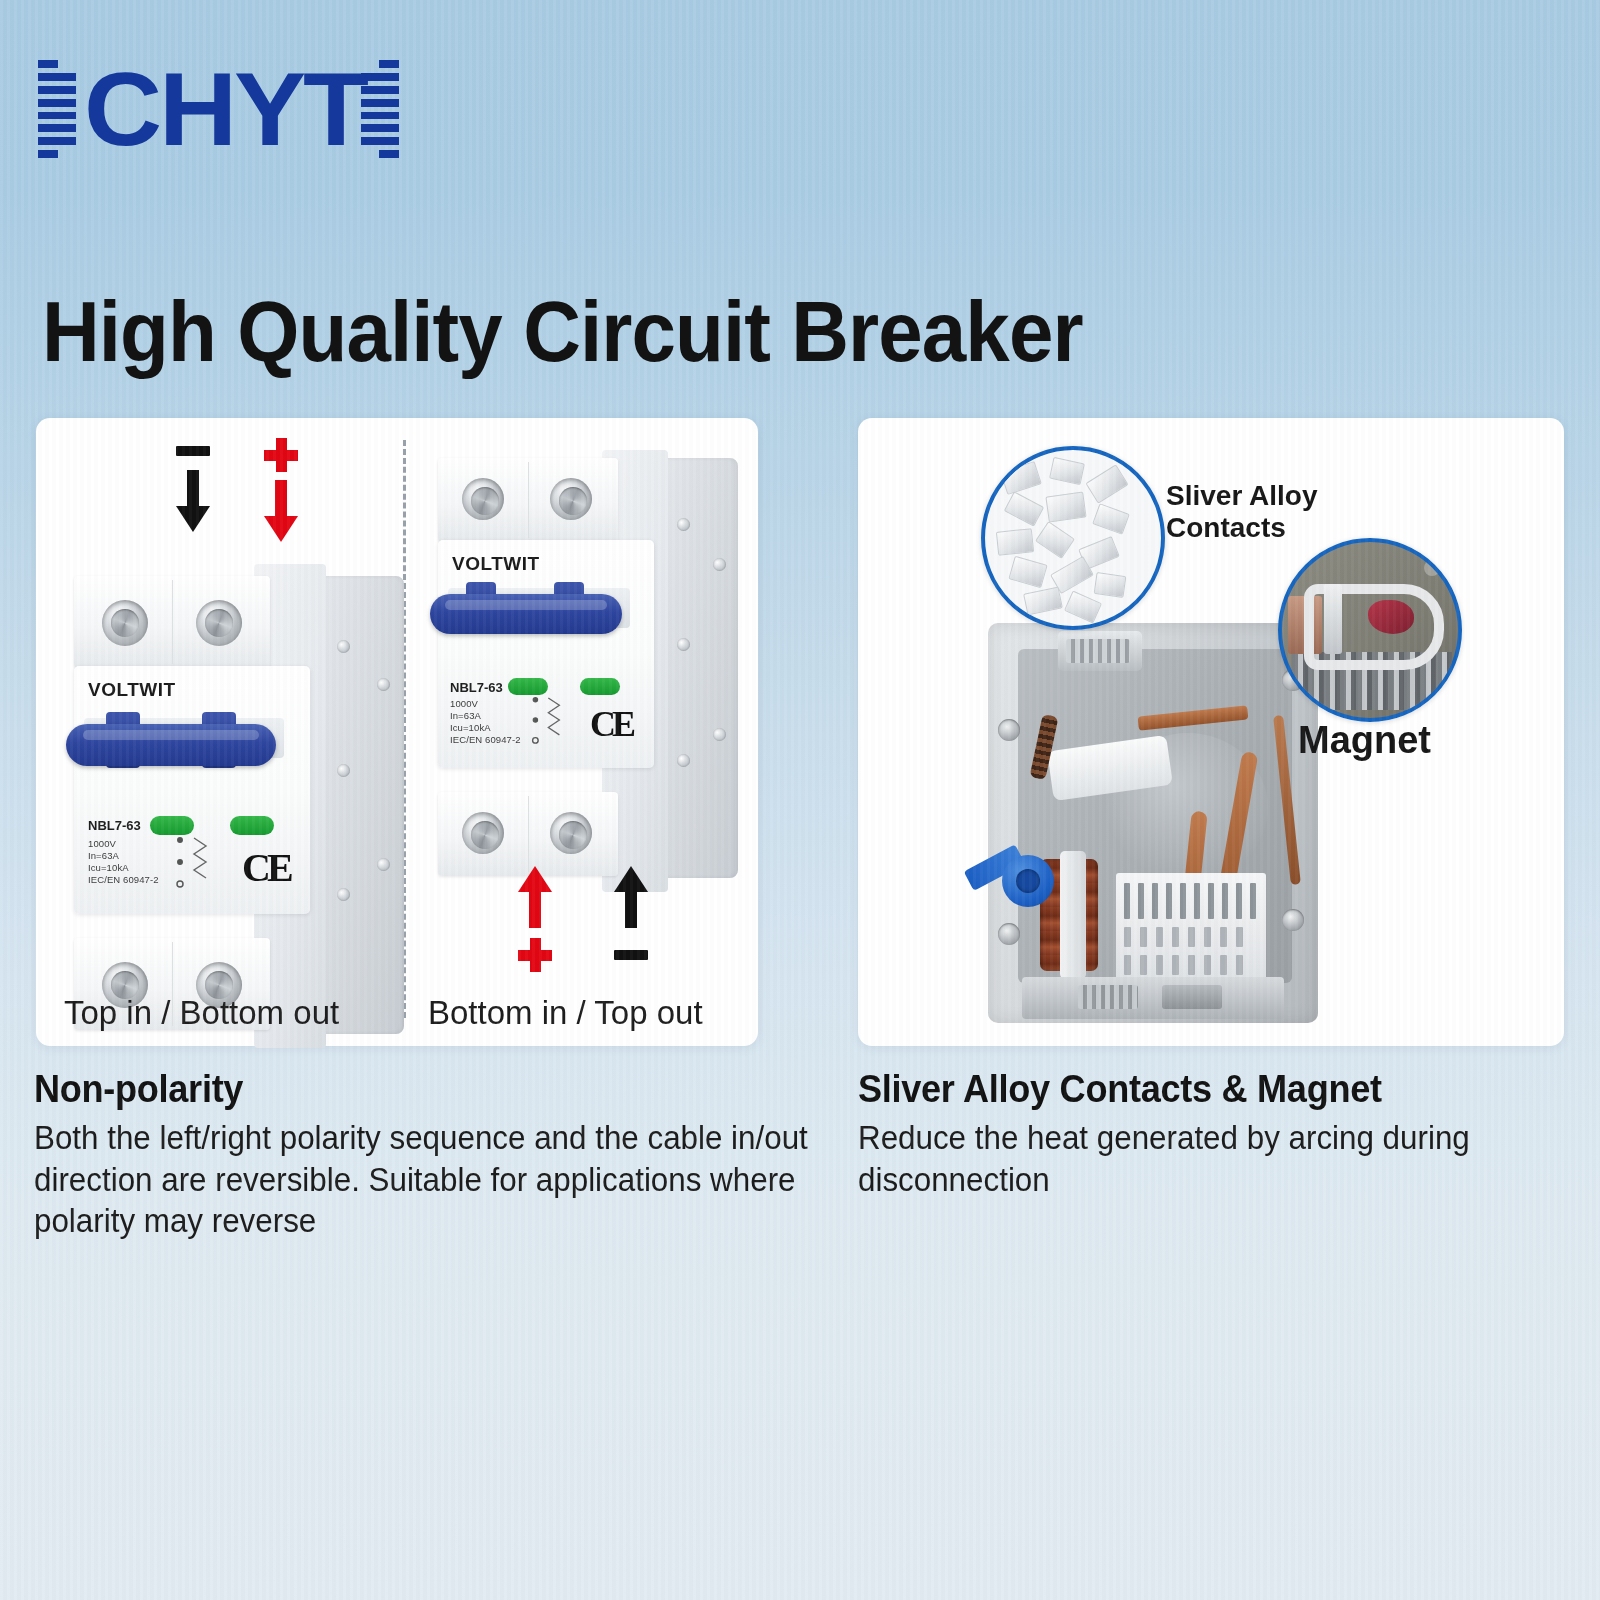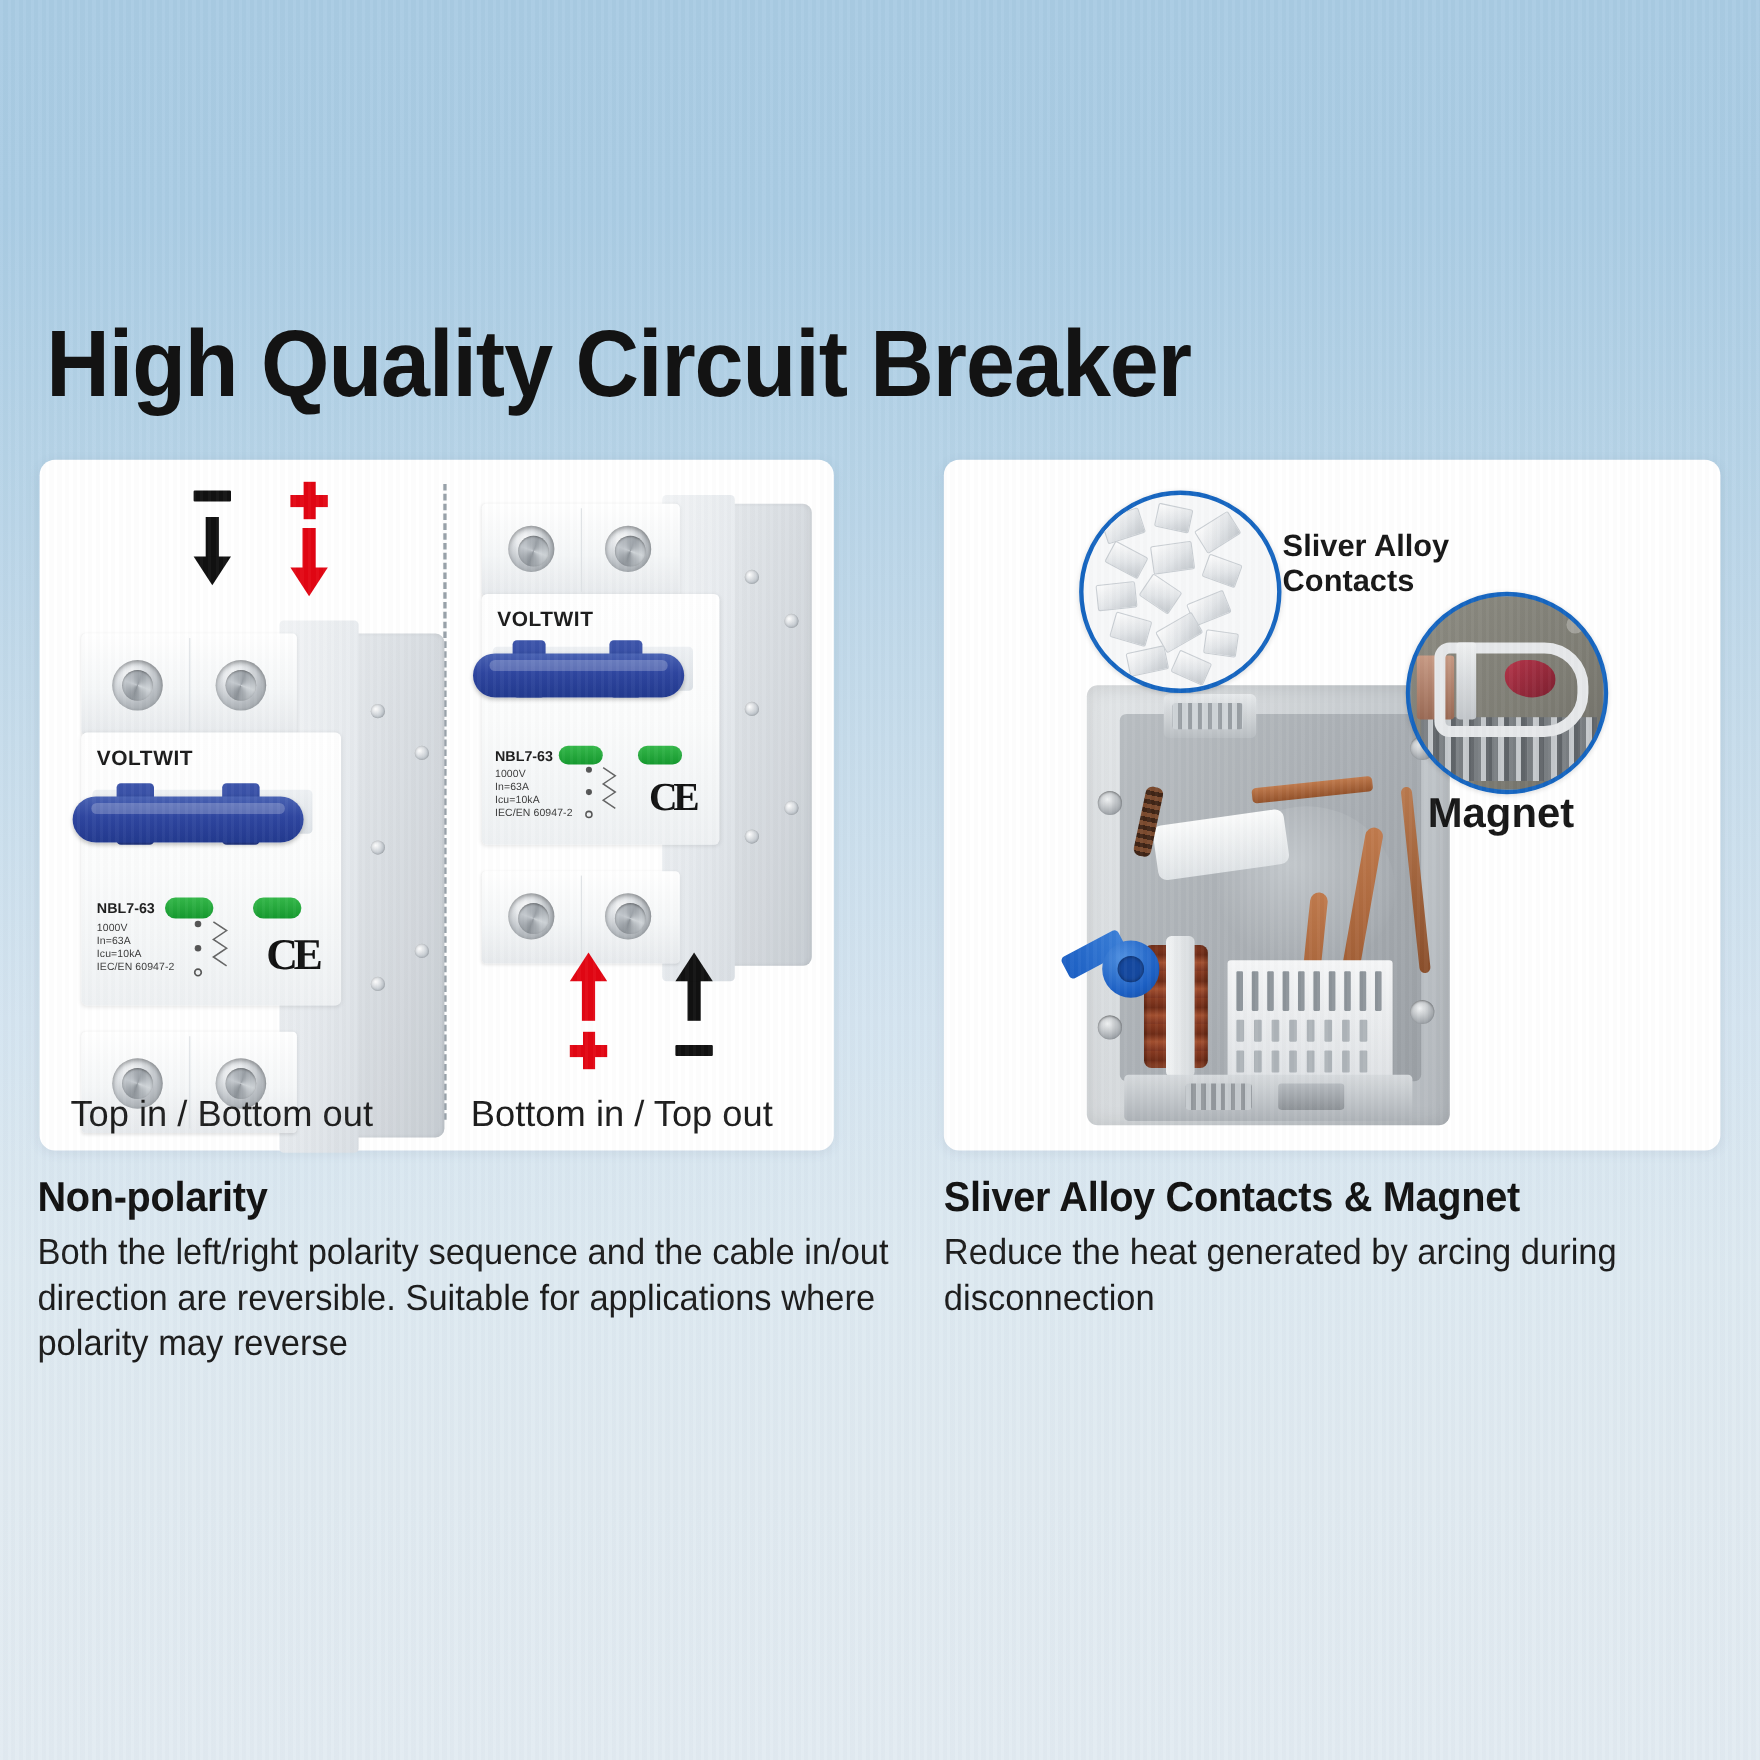--- a/index.html
+++ b/index.html
@@ -420,20 +420,43 @@
     margin-top: 6px;
   }
   #feat-left  { left: 34px;  top: 1068px; width: 830px; }
   #feat-right { left: 858px; top: 1068px; width: 700px; }
 </style>
 </head>
 <body>
 
 <div id="page">
 
+  <div id="logo">
+    <span class="bars left">
+      <i></i>
+        <i></i>
+        <i></i>
+        <i></i>
+        <i></i>
+        <i></i>
+        <i></i>
+        <i></i>
+    </span>
+    <span id="logo-text">CHYT</span>
+    <span class="bars right">
+      <i></i>
+        <i></i>
+        <i></i>
+        <i></i>
+        <i></i>
+        <i></i>
+        <i></i>
+        <i></i>
+    </span>
+  </div>
 
   <div id="headline">High Quality Circuit Breaker</div>
 
   <div class="card" id="card-left">
 
     <div class="divider"></div>
 
     <div class="ind" style="left:140px; top:28px;">
       <div class="sign-minus"></div>
       <div class="arrow" style="margin-top:14px;">

